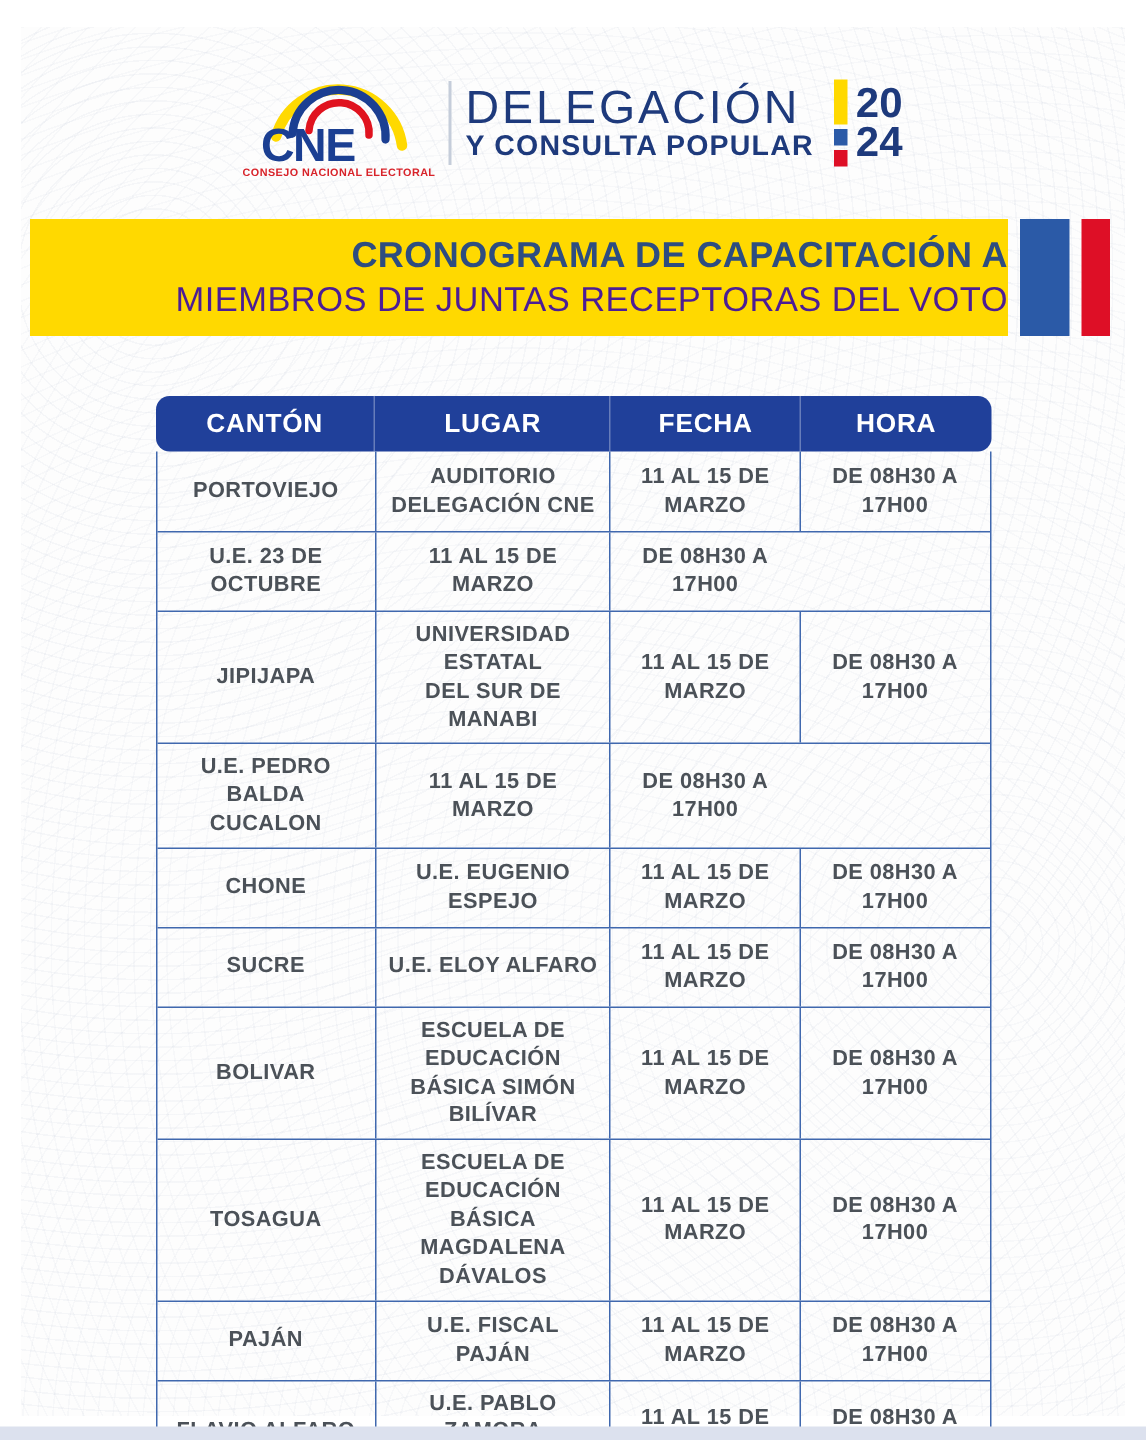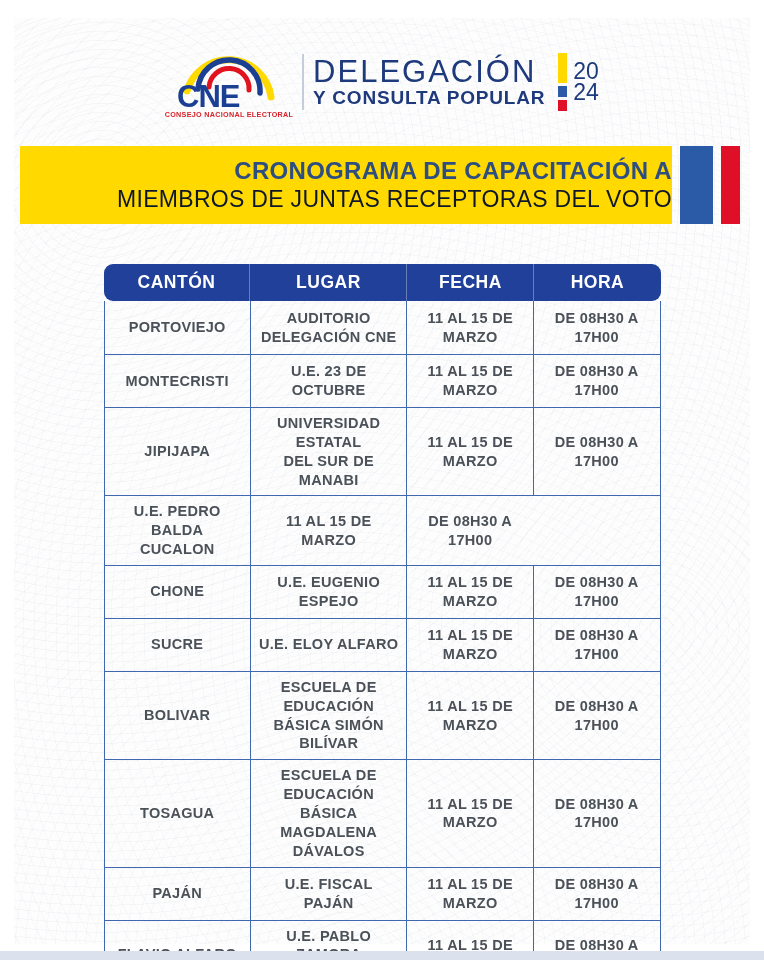--- a/index.html
+++ b/index.html
@@ -33,34 +33,34 @@
   }
   .ref-line2 {
     font-size:19px; font-weight:700; letter-spacing:0.8px;
     color:#1e3a7c; line-height:1.15;
   }
   .year-group { display:flex; align-items:center; gap:6px; margin-left:4px; }
   .tricolor { display:flex; flex-direction:column; gap:3px; }
   .tri-yellow { width:9px; height:30px; background:#ffd900; }
   .tri-blue   { width:9px; height:11px; background:#2b5aa7; }
   .tri-red    { width:9px; height:11px; background:#de0f26; }
-  .year { font-weight:400; font-size:23px; line-height:0.92; color:#1e3a7c; }
+  .year { font-weight:700; font-size:28px; line-height:0.92; color:#1e3a7c; }
 
   
   .banner-row {
     display:flex; align-items:stretch; gap:8px;
     margin:24px 10px 0 6px; height:78px;
   }
   .banner {
     background:#ffd900; flex:1;
     display:flex; flex-direction:column; justify-content:center;
     text-align:right;
   }
   .banner-line1 { font-size:24px; font-weight:700; color:#2e4d80; letter-spacing:0.3px; line-height:1.25; }
-  .banner-line2 { font-size:23px; font-weight:400; color:#0f172a; letter-spacing:0.3px; line-height:1.2; }
+  .banner-line2 { font-size:23px; font-weight:400; color:#4c1d95; letter-spacing:0.3px; line-height:1.2; }
   .banner-blue { width:33px; background:#2b5aa7; }
   .banner-red  { width:19px; background:#de0f26; }
 
   
   .table { width:557px; margin:40px auto 0; }
   .thead {
     display:grid; grid-template-columns:26.2% 28.2% 22.8% 22.8%;
     background:#20409a; border-radius:9px;
     color:#ffffff; height:37px; align-items:stretch;
     text-align:center; font-weight:700; font-size:17.5px; letter-spacing:0.5px;
@@ -151,21 +151,20 @@
 
         <div class="row">
           <div class="cell canton">PORTOVIEJO</div>
           <div class="cell lugar">AUDITORIO
 DELEGACIÓN CNE</div>
           <div class="cell fecha">11 AL 15 DE MARZO</div>
           <div class="cell hora">DE 08H30 A 17H00</div>
         </div>
 
         <div class="row">
-          <div class="cell canton">MONTECRISTI</div>
           <div class="cell lugar">U.E. 23 DE OCTUBRE</div>
           <div class="cell fecha">11 AL 15 DE MARZO</div>
           <div class="cell hora">DE 08H30 A 17H00</div>
         </div>
 
         <div class="row">
           <div class="cell canton">JIPIJAPA</div>
           <div class="cell lugar">UNIVERSIDAD ESTATAL
 DEL SUR DE MANABI</div>
           <div class="cell fecha">11 AL 15 DE MARZO</div>

